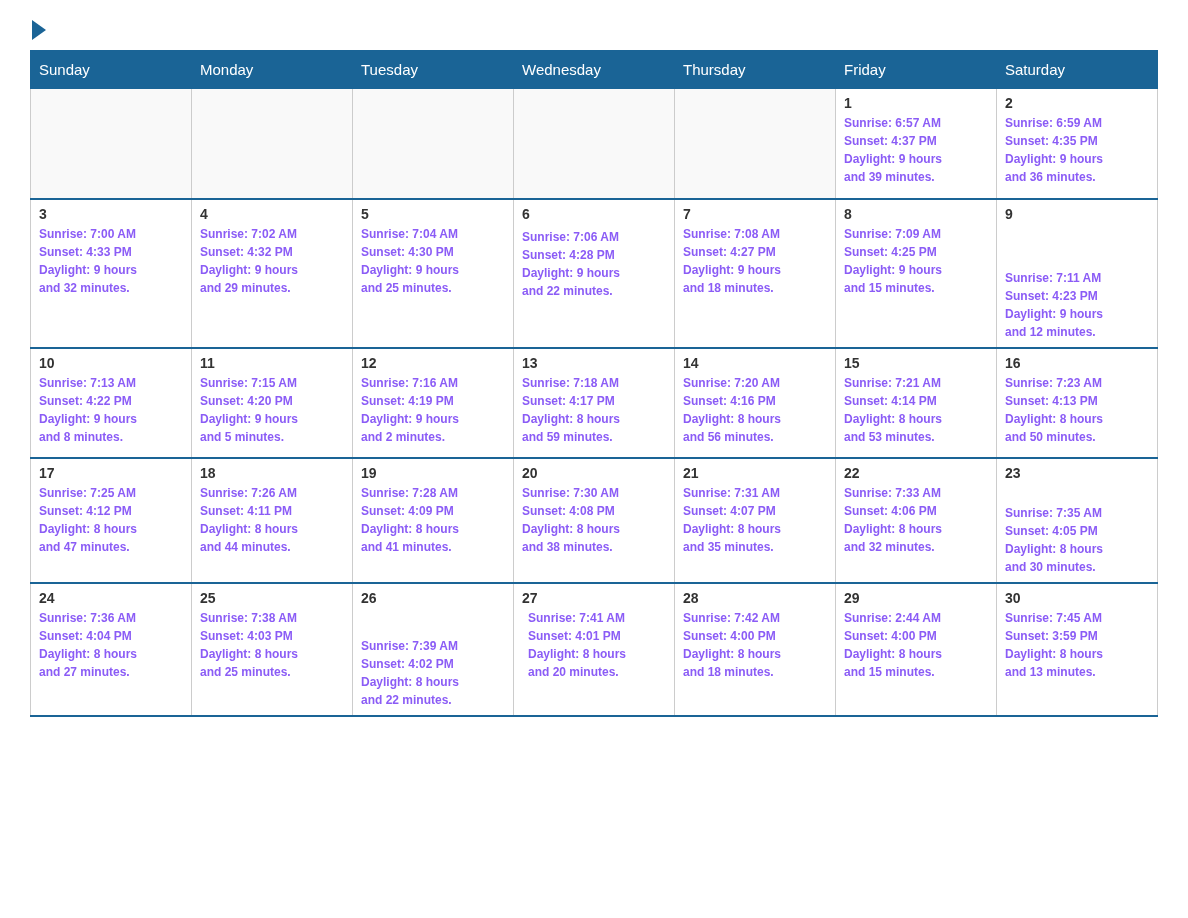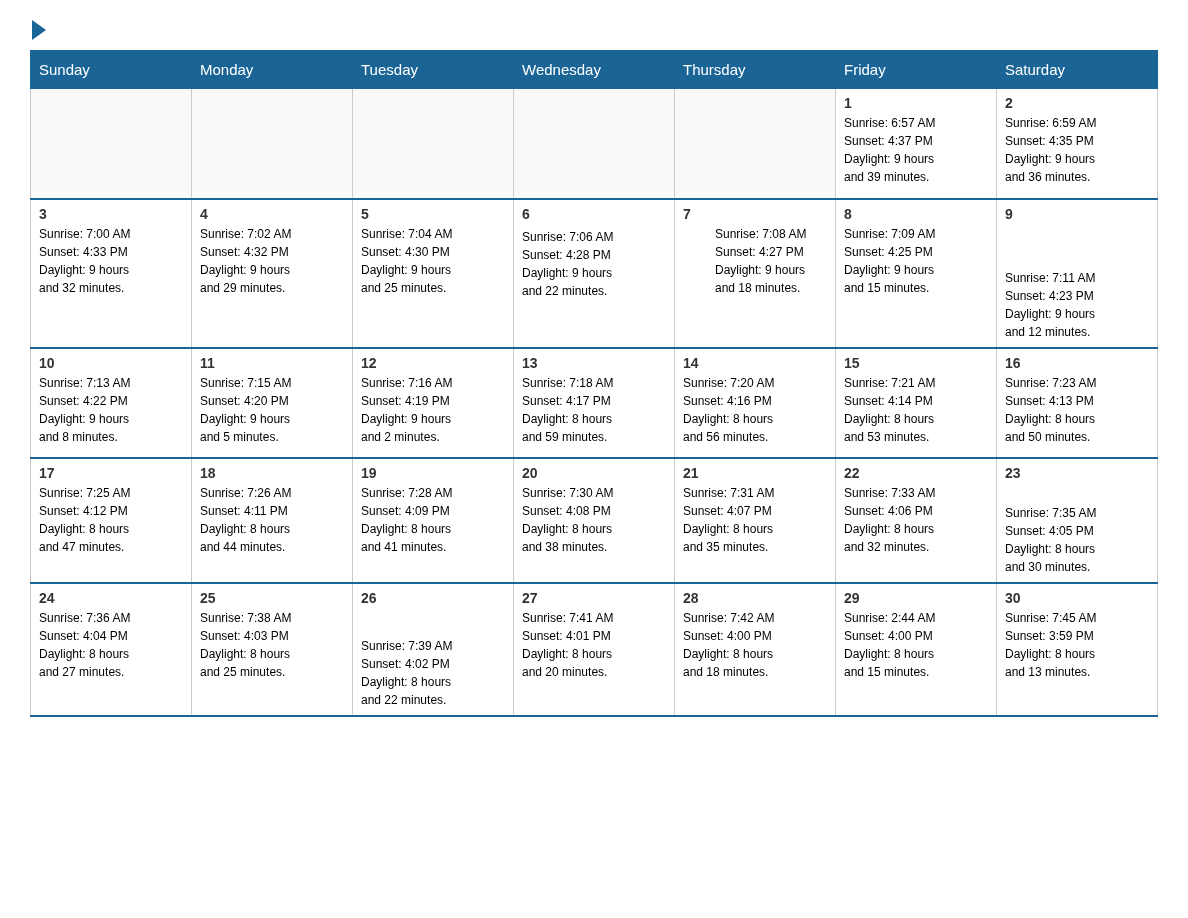--- a/index.html
+++ b/index.html
@@ -85,22 +85,23 @@
     }
     .day-num {
       font-size: 14px;
       font-weight: bold;
       color: #333;
       display: block;
       margin-bottom: 3px;
     }
     .day-info {
       font-size: 12px;
-      color: #000000;
+      color: #8b5cf6;
       line-height: 1.5;
+      font-weight: bold;
     }
     tbody tr {
       border-bottom: 2px solid #1a6496;
     }
     .empty-cell {
       background: #f9f9f9;
     }
   </style>
 </head>
 <body>
@@ -177,21 +178,21 @@
         </td>
         <td>
           <span class="day-num">6</span>
           <div class="day-info" style="white-space: pre-line; margin-top: 6px;">Sunrise: 7:06 AM
 Sunset: 4:28 PM
 Daylight: 9 hours
 and 22 minutes.</div>
         </td>
         <td>
           <span class="day-num">7</span>
-          <div class="day-info" style="white-space: pre-line; margin-left: 32px;">Sunrise: 7:08 AM
+          <div class="day-info" style="white-space: pre-line;">Sunrise: 7:08 AM
 Sunset: 4:27 PM
 Daylight: 9 hours
 and 18 minutes.</div>
         </td>
         <td>
           <span class="day-num">8</span>
           <div class="day-info" style="white-space: pre-line;">Sunrise: 7:09 AM
 Sunset: 4:25 PM
 Daylight: 9 hours
 and 15 minutes.</div>
@@ -323,21 +324,21 @@
         </td>
         <td>
           <span class="day-num">26</span>
           <div class="day-info" style="white-space: pre-line; margin-top: 31px;">Sunrise: 7:39 AM
 Sunset: 4:02 PM
 Daylight: 8 hours
 and 22 minutes.</div>
         </td>
         <td>
           <span class="day-num">27</span>
-          <div class="day-info" style="white-space: pre-line;">Sunrise: 7:41 AM
+          <div class="day-info" style="white-space: pre-line; margin-left: 6px;">Sunrise: 7:41 AM
 Sunset: 4:01 PM
 Daylight: 8 hours
 and 20 minutes.</div>
         </td>
         <td>
           <span class="day-num">28</span>
           <div class="day-info" style="white-space: pre-line;">Sunrise: 7:42 AM
 Sunset: 4:00 PM
 Daylight: 8 hours
 and 18 minutes.</div>

